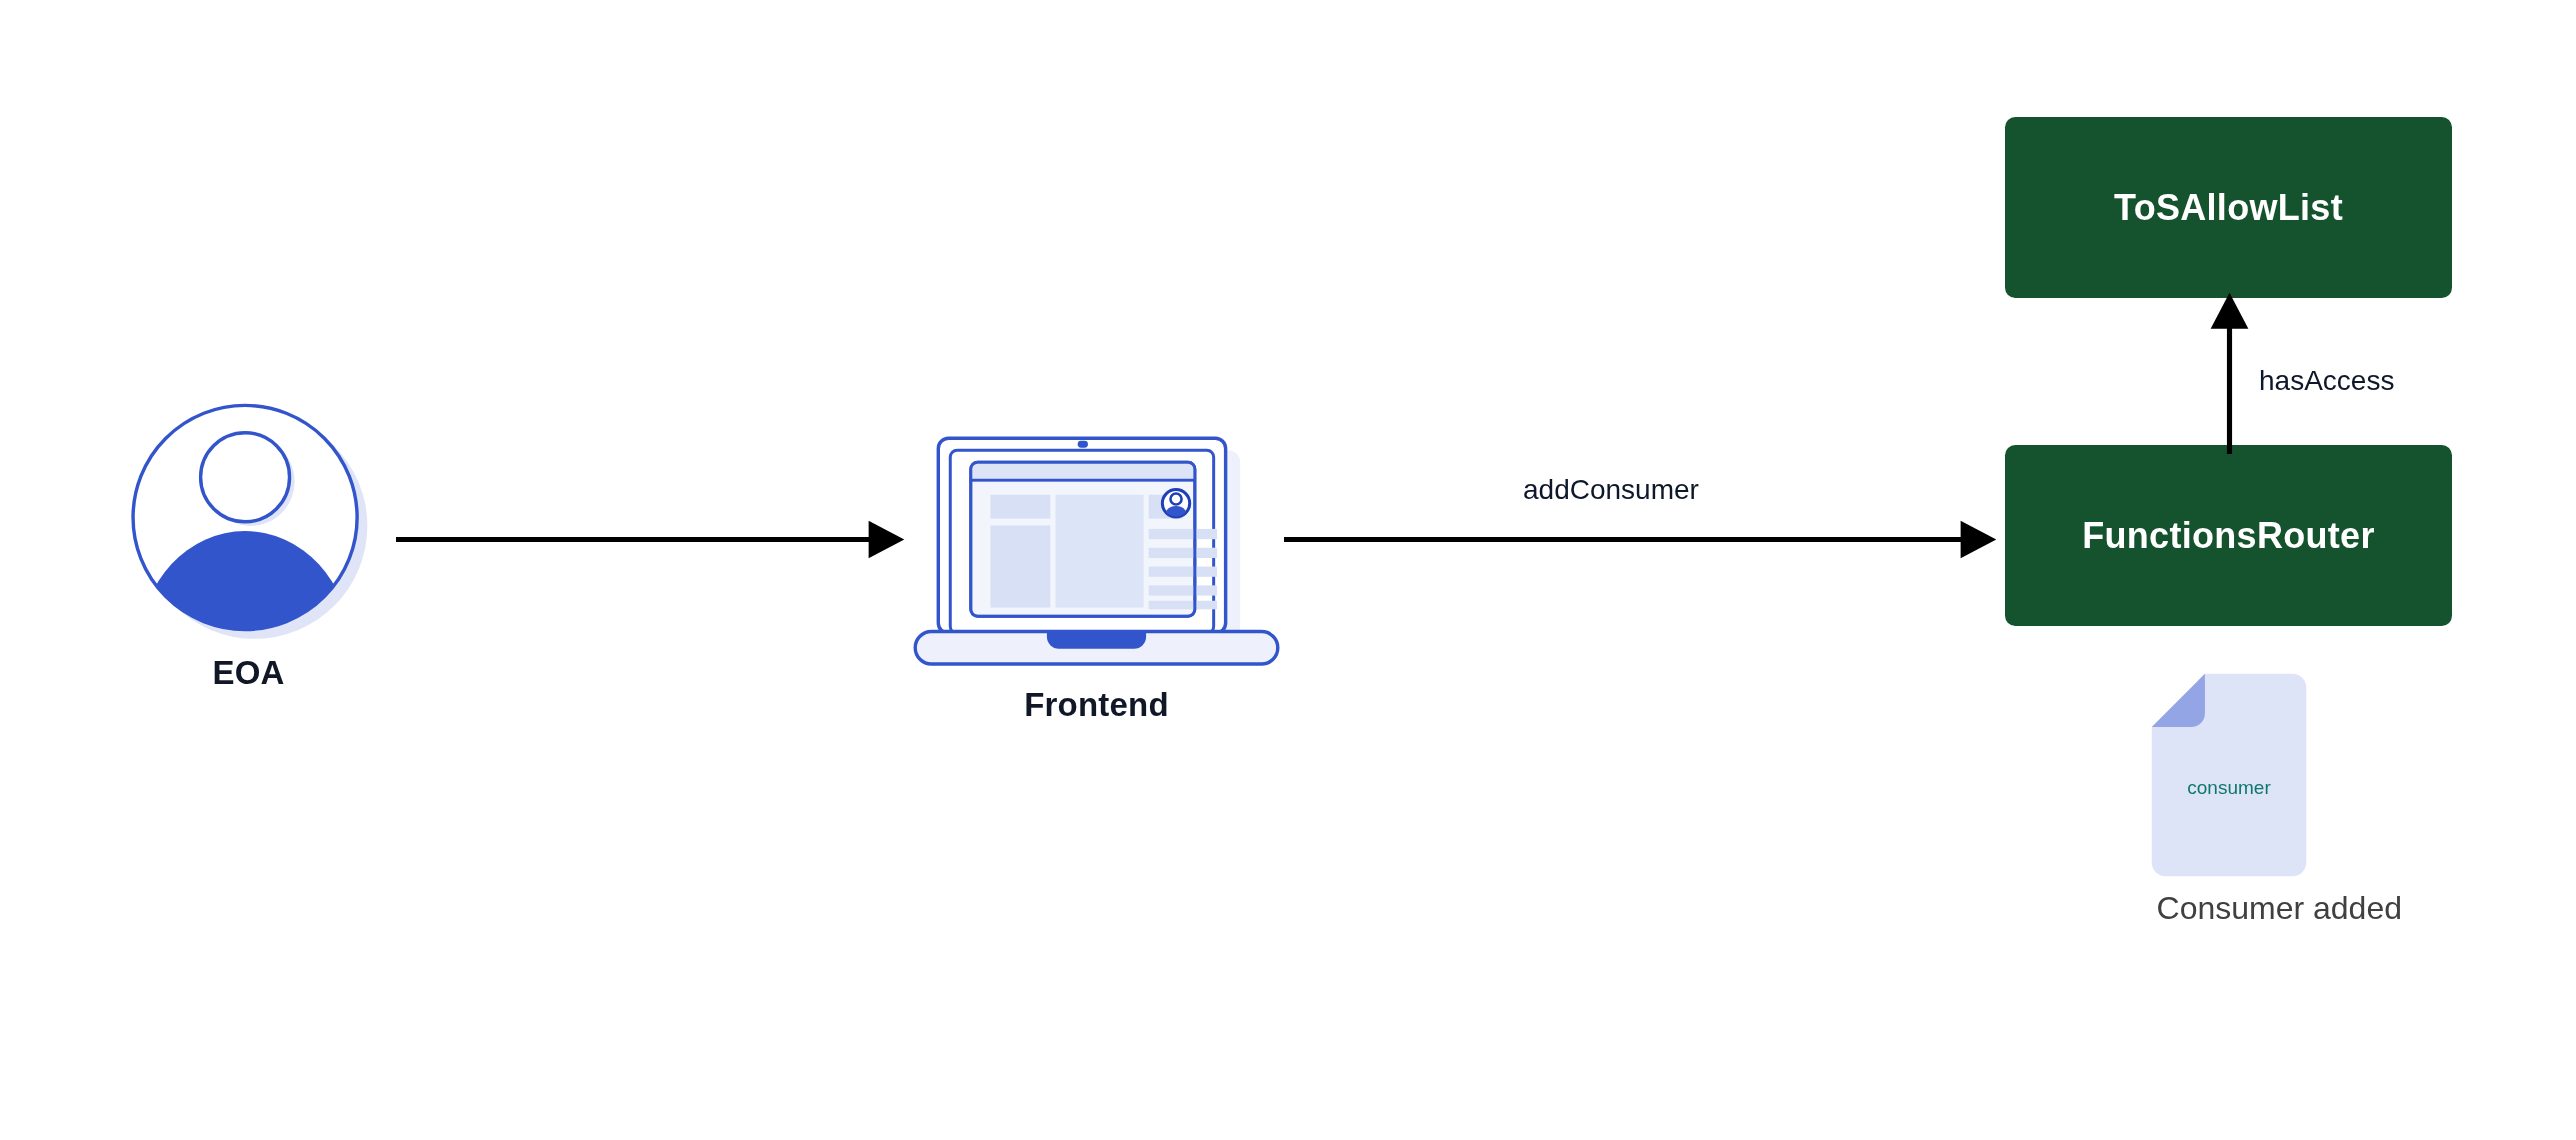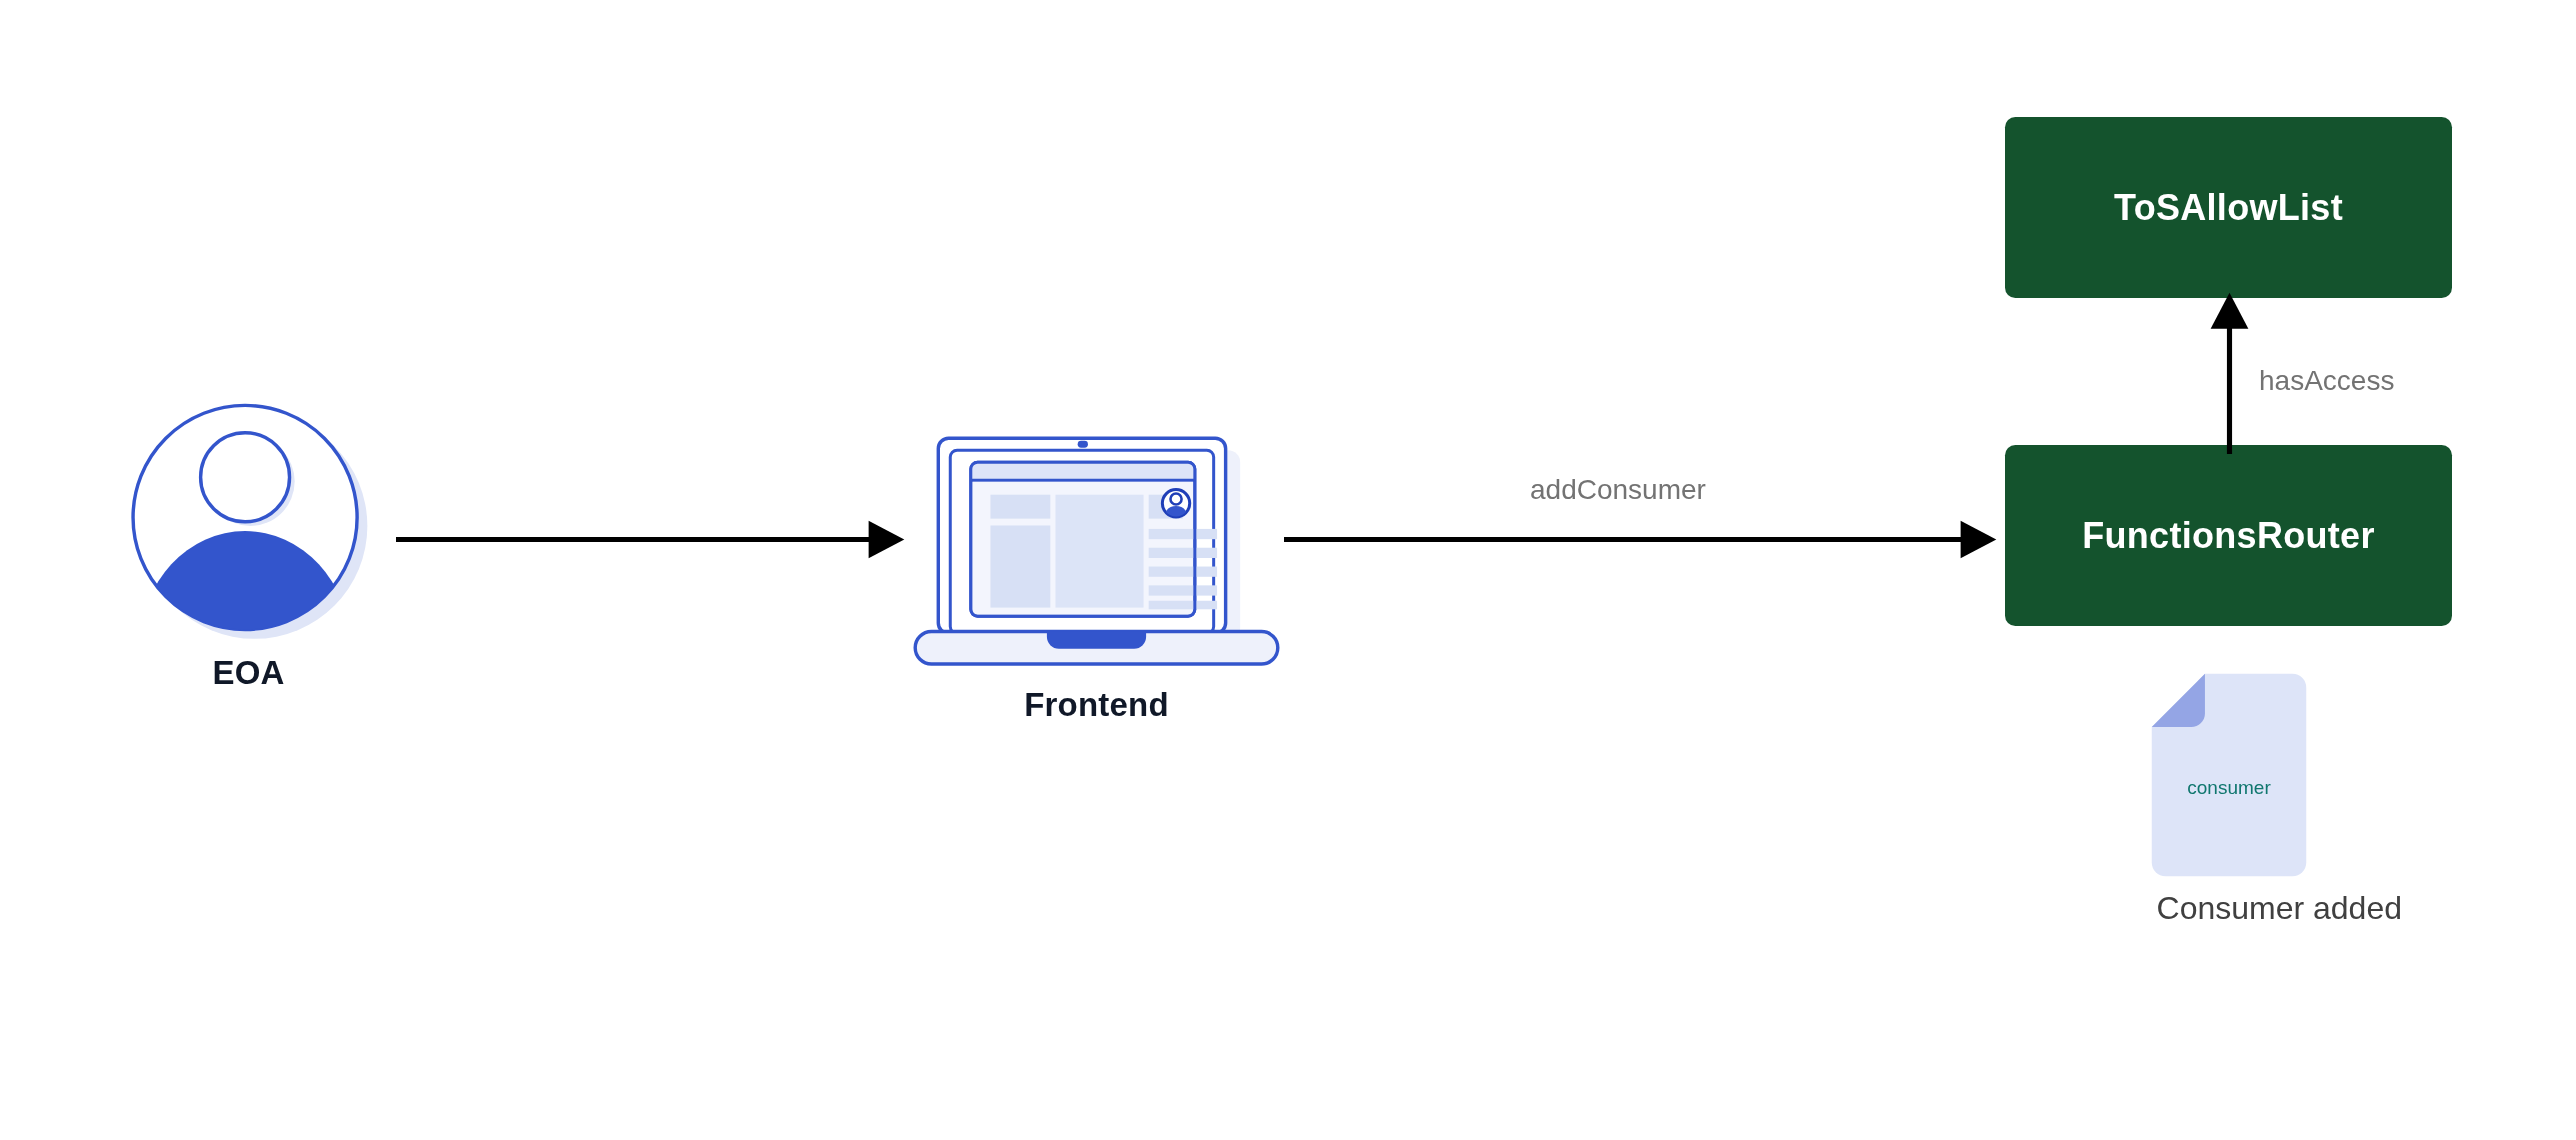--- a/index.html
+++ b/index.html
@@ -105,27 +105,26 @@
     left: 1281px;
     top: 514px;
   }
   #arrow-router-tos {
     left: 2202px;
     top: 291px;
   }
   .edge-label {
     position: absolute;
     font-size: 28px;
-    color: #737373;
+    color: #0f172a;
     white-space: nowrap;
   }
   #label-add-consumer {
     left: 1523px;
     top: 474px;
-    margin-left: 7px;
   }
   #label-has-access {
     left: 2259px;
     top: 365px;
   }
 
   
   #consumer-doc-node {
     left: 2150px;
     top: 672px;

